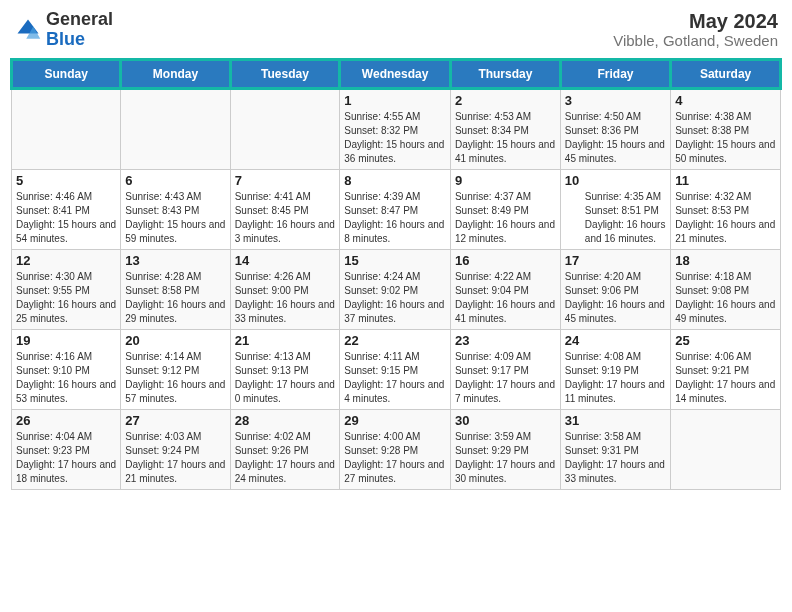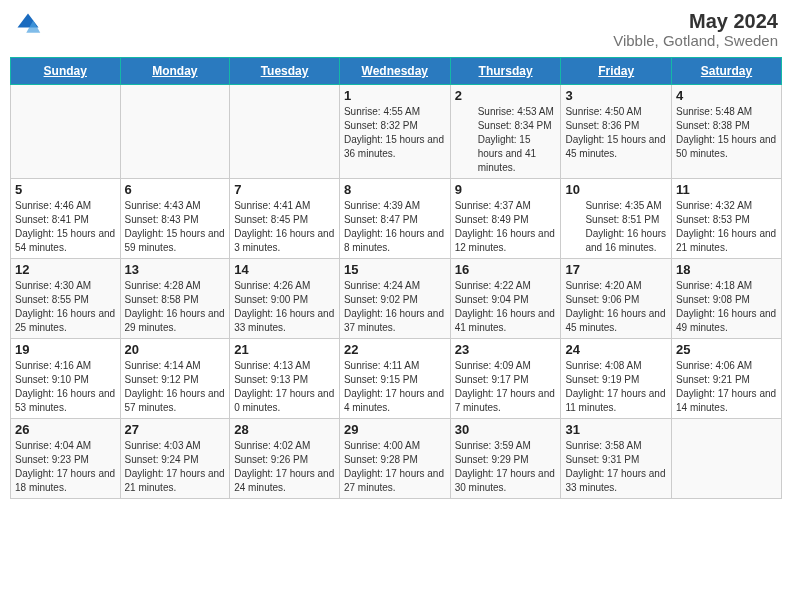--- a/index.html
+++ b/index.html
@@ -51,22 +51,21 @@
       border-collapse: collapse;
       font-size: 10.5px;
     }
     .day-header {
       background-color: #2a7abf;
       color: #fff;
       text-align: center;
       padding: 6px 2px;
       font-size: 12px;
       font-weight: bold;
-      border: 1px solid #14b8a6;
-      text-decoration: underline;
+      border: 3px solid #14b8a6;
     }
     td {
       border: 1px solid #ccc;
       vertical-align: top;
       padding: 3px 4px;
       width: 113px;
       min-height: 80px;
       background: #fff;
     }
     td.empty {
@@ -98,20 +97,24 @@
   </style>
 </head>
 <body>
 
 <div class="header">
   <div class="logo">
     <svg class="logo-icon" viewBox="0 0 32 32">
       <polygon points="16,4 28,20 4,20" fill="#1a6bbf"></polygon>
       <polygon points="22,12 30,26 14,26" fill="#4a9fdf" opacity="0.7"></polygon>
     </svg>
+    <div class="logo-text">
+      <span class="logo-general">General</span><br>
+      <span class="logo-blue">Blue</span>
+    </div>
   </div>
   <div class="title-block">
     <div class="month-year">May 2024</div>
     <div class="location">Vibble, Gotland, Sweden</div>
   </div>
 </div>
 
 <table>
   <thead>
     <tr id="header-row">
@@ -130,33 +133,33 @@
         <td class="empty"></td>
         <td class="empty"></td>
         <td>
           <div class="day-num">1</div>
           <div class="cell-info" style="white-space: pre-line;">Sunrise: 4:55 AM
 Sunset: 8:32 PM
 Daylight: 15 hours and 36 minutes.</div>
         </td>
         <td>
           <div class="day-num">2</div>
-          <div class="cell-info" style="white-space: pre-line; margin-left: 23px;">Sunrise: 4:53 AM
+          <div class="cell-info" style="white-space: pre-line;">Sunrise: 4:53 AM
 Sunset: 8:34 PM
 Daylight: 15 hours and 41 minutes.</div>
         </td>
         <td>
           <div class="day-num">3</div>
           <div class="cell-info" style="white-space: pre-line;">Sunrise: 4:50 AM
 Sunset: 8:36 PM
 Daylight: 15 hours and 45 minutes.</div>
         </td>
         <td>
           <div class="day-num">4</div>
-          <div class="cell-info" style="white-space: pre-line;">Sunrise: 5:48 AM
+          <div class="cell-info" style="white-space: pre-line;">Sunrise: 4:38 AM
 Sunset: 8:38 PM
 Daylight: 15 hours and 50 minutes.</div>
         </td>
       </tr>
       <tr>
         <td>
           <div class="day-num">5</div>
           <div class="cell-info" style="white-space: pre-line;">Sunrise: 4:46 AM
 Sunset: 8:41 PM
 Daylight: 15 hours and 54 minutes.</div>
@@ -195,21 +198,21 @@
           <div class="day-num">11</div>
           <div class="cell-info" style="white-space: pre-line;">Sunrise: 4:32 AM
 Sunset: 8:53 PM
 Daylight: 16 hours and 21 minutes.</div>
         </td>
       </tr>
       <tr>
         <td>
           <div class="day-num">12</div>
           <div class="cell-info" style="white-space: pre-line;">Sunrise: 4:30 AM
-Sunset: 8:55 PM
+Sunset: 9:55 PM
 Daylight: 16 hours and 25 minutes.</div>
         </td>
         <td>
           <div class="day-num">13</div>
           <div class="cell-info" style="white-space: pre-line;">Sunrise: 4:28 AM
 Sunset: 8:58 PM
 Daylight: 16 hours and 29 minutes.</div>
         </td>
         <td>
           <div class="day-num">14</div>

